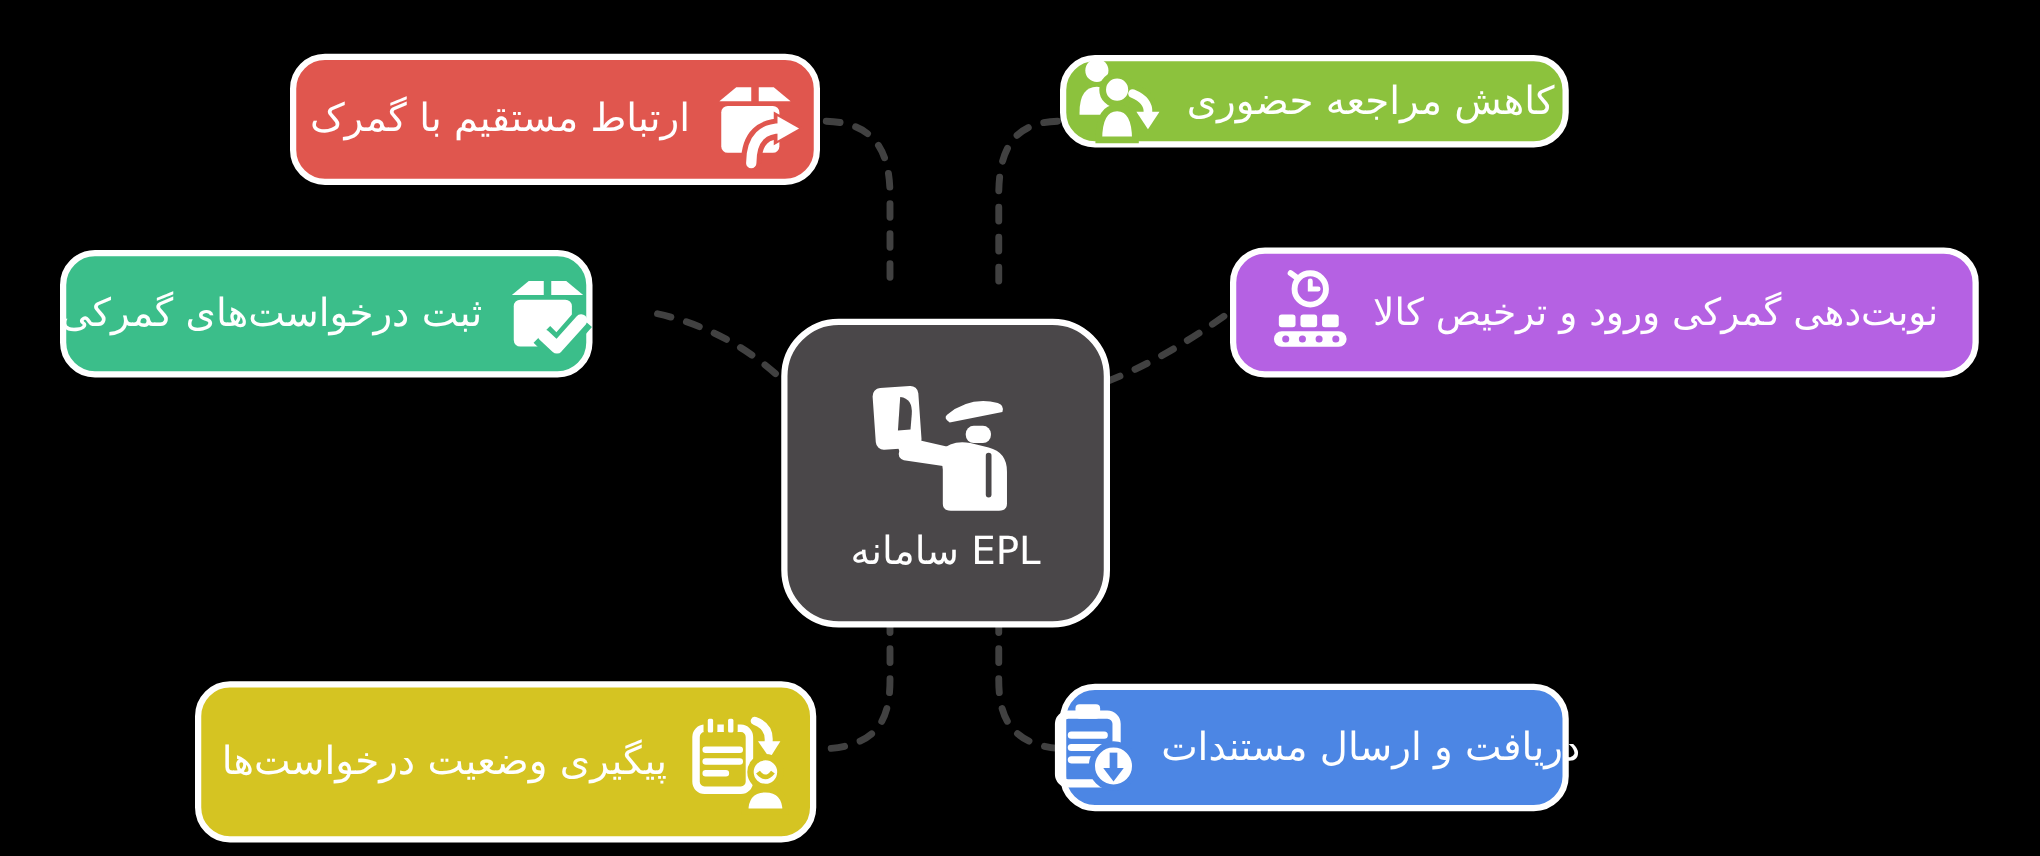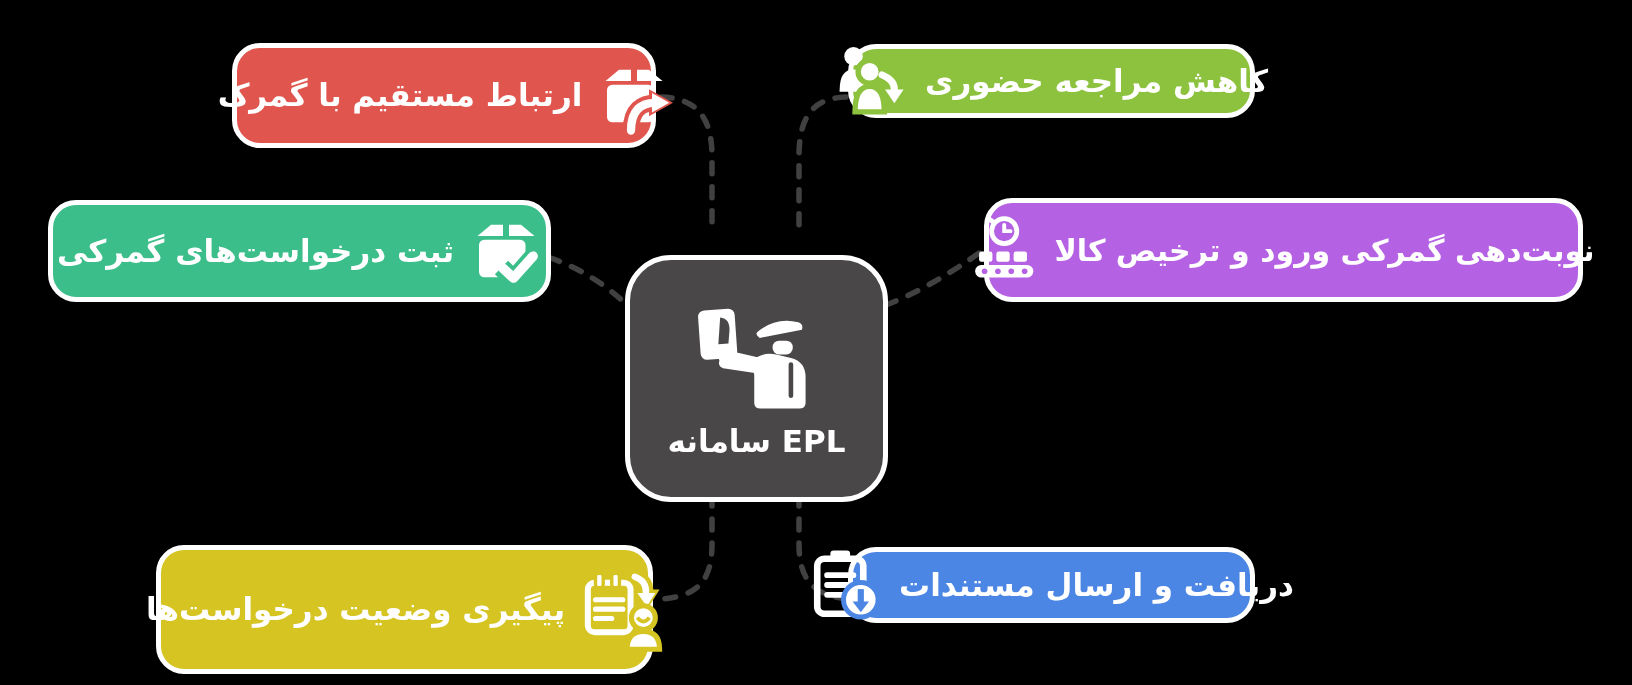--- a/index.html
+++ b/index.html
@@ -1,37 +1,37 @@
 <!DOCTYPE html>
 <html><head>
 <meta charset="utf-8">
 <style>
   html,body{margin:0;padding:0;}
   body{background:#000;font-family:"DejaVu Sans",sans-serif;}
-  .canvas{position:relative;width:1632px;height:685px;overflow:hidden;background:#000;font-weight:bold;}
+  .canvas{position:relative;width:1632px;height:685px;overflow:hidden;background:#000;}
   .wires{position:absolute;left:0;top:0;width:1632px;height:685px;}
   .node{
     position:absolute;box-sizing:border-box;
     background:var(--c,#888);
     border:5px solid #fff;border-radius:28px;
     display:flex;align-items:center;justify-content:center;gap:16px;
     color:#fff;
   }
   .node .label{
     font-size:31px;line-height:1.1;color:#fff;white-space:nowrap;
     font-family:"DejaVu Sans",sans-serif;
   }
   .node svg{overflow:visible;flex:0 0 auto;display:block;}
   .n-red    {left:232px;top:43px; width:424px;height:105px;}
   .n-green  {left:848px;top:44px; width:407px;height:74px;}
-  .n-teal   {left:48px; top:200px;width:503px;height:102px;}
+  .n-teal   {left:48px; top:200px;width:426px;height:102px;}
   .n-purple {left:984px;top:198px;width:599px;height:104px;}
   .n-purple .label{font-size:30px;}
   .n-yellow {left:156px;top:545px;width:497px;height:129px;}
-  .n-blue   {left:848px;top:547px;width:407px;height:76px;}
+  .n-blue   {left:848px;top:547px;width:407px;height:102px;}
   .n-center {
     left:625px;top:225px;width:263px;height:247px;
     border-radius:46px;flex-direction:column;gap:10px;padding-top:6px;margin-top:30px;
   }
   .n-center .label{font-size:31px;}
 </style>
 </head>
 <body>
 
 <div class="canvas" style="background: rgb(0, 0, 0);">

